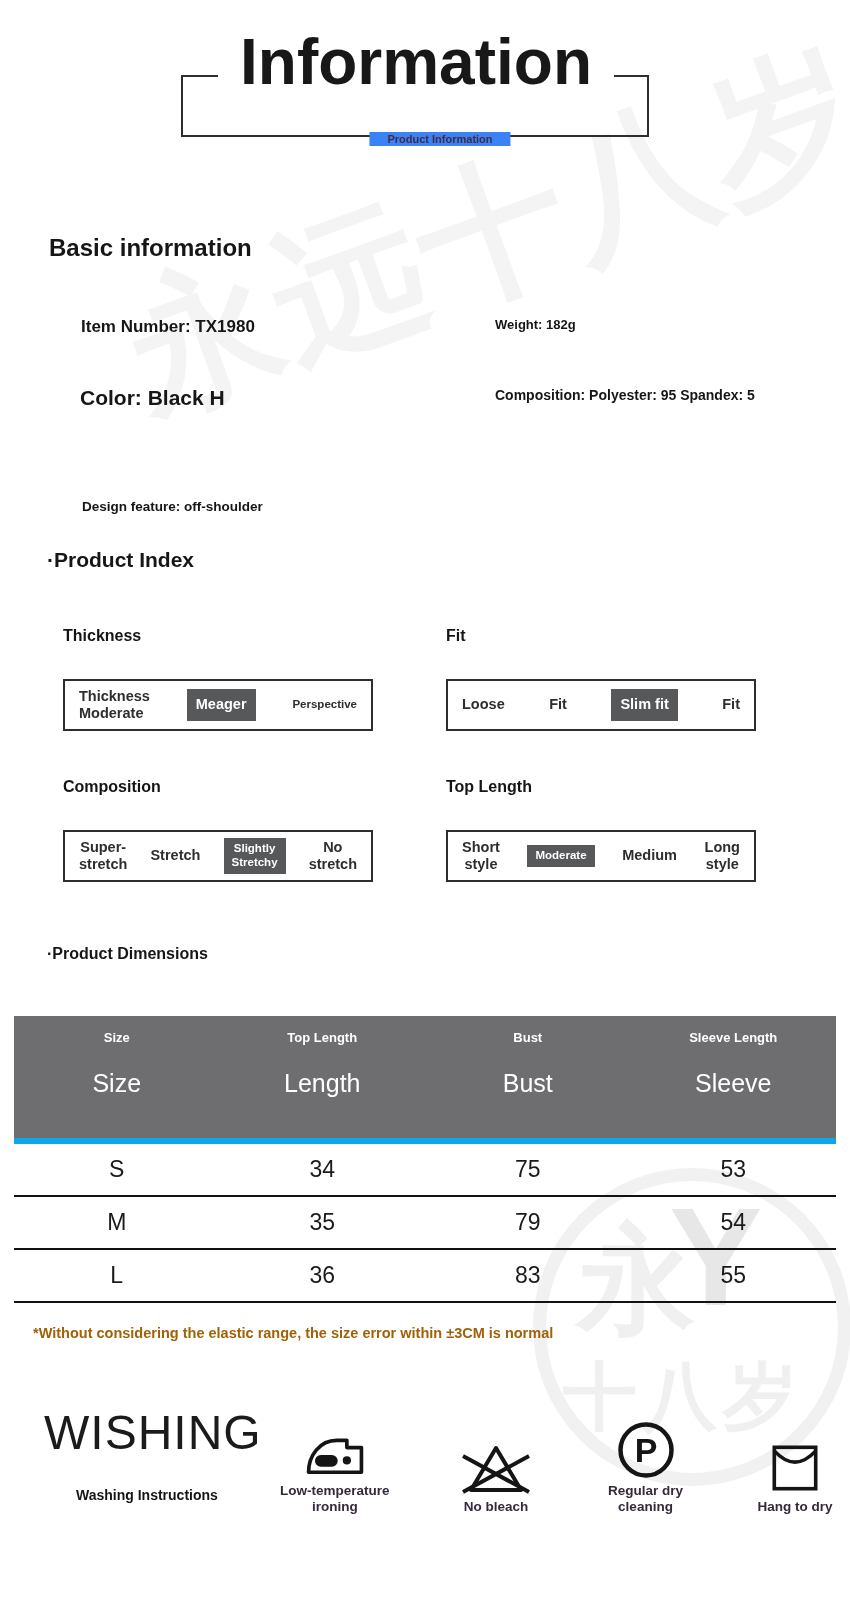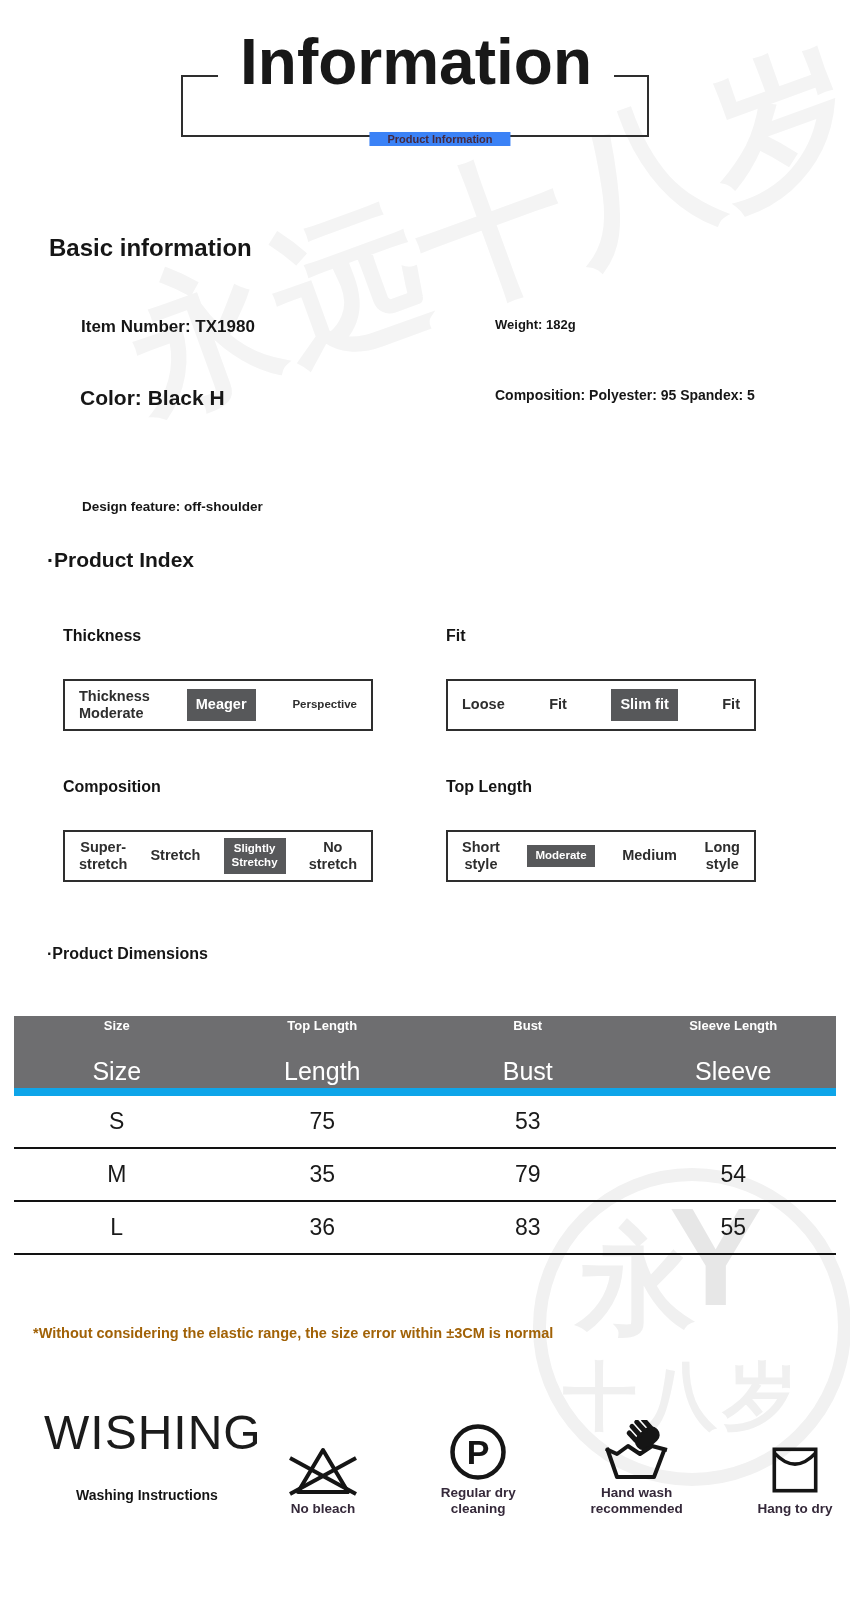--- a/index.html
+++ b/index.html
@@ -51,21 +51,21 @@
     margin-top:33px;height:52px;border:2px solid #2e2e2e;box-sizing:border-box;
     display:flex;align-items:center;justify-content:space-between;padding:0 14px;background:transparent;
   }
   .opt{font-size:14.5px;font-weight:700;color:#2e2e2e;text-align:center;white-space:pre-line;line-height:1.18;}
   .opt.sel{background:#57585a;color:#fff;padding:7px 9px;}
   .opt.small{font-size:11.5px;}
   .opt.sel.small{padding:4px 8px;}
   .pos-g0 .opt:first-child{text-align:left;}
   
   .dim-table{position:absolute;left:14px;top:1016px;width:822px;z-index:1;}
-  .thead{background:#6e6e70;height:80px;box-sizing:border-box;padding-top:2px;border-bottom:8px solid #0ea5e9;}
+  .thead{background:#6e6e70;height:128px;box-sizing:border-box;padding-top:14px;border-bottom:6px solid #0ea5e9;}
   .thead-r1{display:grid;grid-template-columns:repeat(4,1fr);color:#fff;font-size:13px;font-weight:700;text-align:center;}
   .thead-r2{display:grid;grid-template-columns:repeat(4,1fr);color:#fff;font-size:25px;font-weight:400;text-align:center;margin-top:24px;}
   .trow{
     display:grid;grid-template-columns:repeat(4,1fr);height:51px;align-items:center;
     text-align:center;font-size:23px;border-bottom:2px solid #121212;color:#1a1a1a;background:transparent;
   }
   .note{left:33px;top:1325px;font-size:14.5px;color:#a16207;}
   
   .wishing{left:44px;top:1405px;font-size:48px;font-weight:400;letter-spacing:1px;color:#1b1b1b;}
   .wash-label{left:76px;top:1487px;font-size:14px;color:#151515;}
@@ -155,20 +155,21 @@
       <div class="thead-r2">
           <div>Size</div>
           <div>Length</div>
           <div>Bust</div>
           <div>Sleeve</div>
         </div>
     </div>
     <div>
         <div class="trow">
           <div>S</div>
+          <div>34</div>
           <div>75</div>
           <div>53</div>
         </div>
         <div class="trow">
           <div>M</div>
           <div>35</div>
           <div>79</div>
           <div>54</div>
         </div>
         <div class="trow">
@@ -179,20 +180,31 @@
         </div>
       </div>
   </div>
   <div class="txt note">*Without considering the elastic range, the size error within ±3CM is normal</div>
 
   <div class="txt wishing">WISHING</div>
   <div class="txt wash-label">Washing Instructions</div>
 
   <div class="wash-icons">
 
+    <div class="wash-item">
+      <span>
+        <svg width="62" height="52" viewBox="0 0 68 56" fill="none">
+          <path d="M5 48 C5 30 17 13 36 13 L47 13 L47 21 L63 21 L63 48 Z" stroke="#151515" stroke-width="4" stroke-linejoin="round"></path>
+          <rect x="12" y="29" width="25" height="13" rx="6.5" fill="#151515"></rect>
+          <circle cx="47" cy="35" r="4.5" fill="#151515"></circle>
+        </svg>
+      </span>
+      <div class="lbl">Low-temperature
+ironing</div>
+    </div>
 
     <div class="wash-item">
       <span>
         <svg width="78" height="56" viewBox="0 0 78 56" fill="none">
           <path d="M39 8 L64 50 L14 50 Z" stroke="#151515" stroke-width="4" stroke-linejoin="round"></path>
           <path d="M6 16 L72 52" stroke="#151515" stroke-width="4"></path>
           <path d="M72 16 L6 52" stroke="#151515" stroke-width="4"></path>
         </svg>
       </span>
       <div class="lbl">No bleach</div>
@@ -202,37 +214,20 @@
       <span>
         <svg width="60" height="60" viewBox="0 0 60 60" fill="none">
           <circle cx="30" cy="30" r="25.5" stroke="#151515" stroke-width="4.5"></circle>
           <text x="30" y="42" text-anchor="middle" font-family="Liberation Sans, sans-serif" font-size="34" font-weight="bold" fill="#151515">P</text>
         </svg>
       </span>
       <div class="lbl">Regular dry
 cleaning</div>
     </div>
 
-    <div class="wash-item">
-      <span>
-        <svg width="70" height="62" viewBox="0 0 70 62" fill="none">
-          <g transform="rotate(-42 44 16)">
-            <rect x="30" y="10" width="27" height="17" rx="8" fill="#151515"></rect>
-            <rect x="31" y="0" width="5" height="15" rx="2.5" fill="#151515"></rect>
-            <rect x="37.5" y="-3" width="5" height="17" rx="2.5" fill="#151515"></rect>
-            <rect x="44" y="-3" width="5" height="17" rx="2.5" fill="#151515"></rect>
-            <rect x="50.5" y="0" width="5" height="15" rx="2.5" fill="#151515"></rect>
-          </g>
-          <path d="M5 28 L15 57 L52 57 L63 28" stroke="#151515" stroke-width="4" stroke-linejoin="round"></path>
-          <path d="M4 29 L15 34 L26 26 L38 34 L50 26 L65 30" stroke="#151515" stroke-width="4" stroke-linejoin="round"></path>
-        </svg>
-      </span>
-      <div class="lbl">Hand wash
-recommended</div>
-    </div>
 
     <div class="wash-item">
       <span>
         <svg width="54" height="56" viewBox="0 0 60 60" fill="none">
           <rect x="7" y="7" width="46" height="46" stroke="#151515" stroke-width="4"></rect>
           <path d="M7 11 Q30 36 53 11" stroke="#151515" stroke-width="4" fill="none"></path>
         </svg>
       </span>
       <div class="lbl">Hang to dry</div>
     </div>

